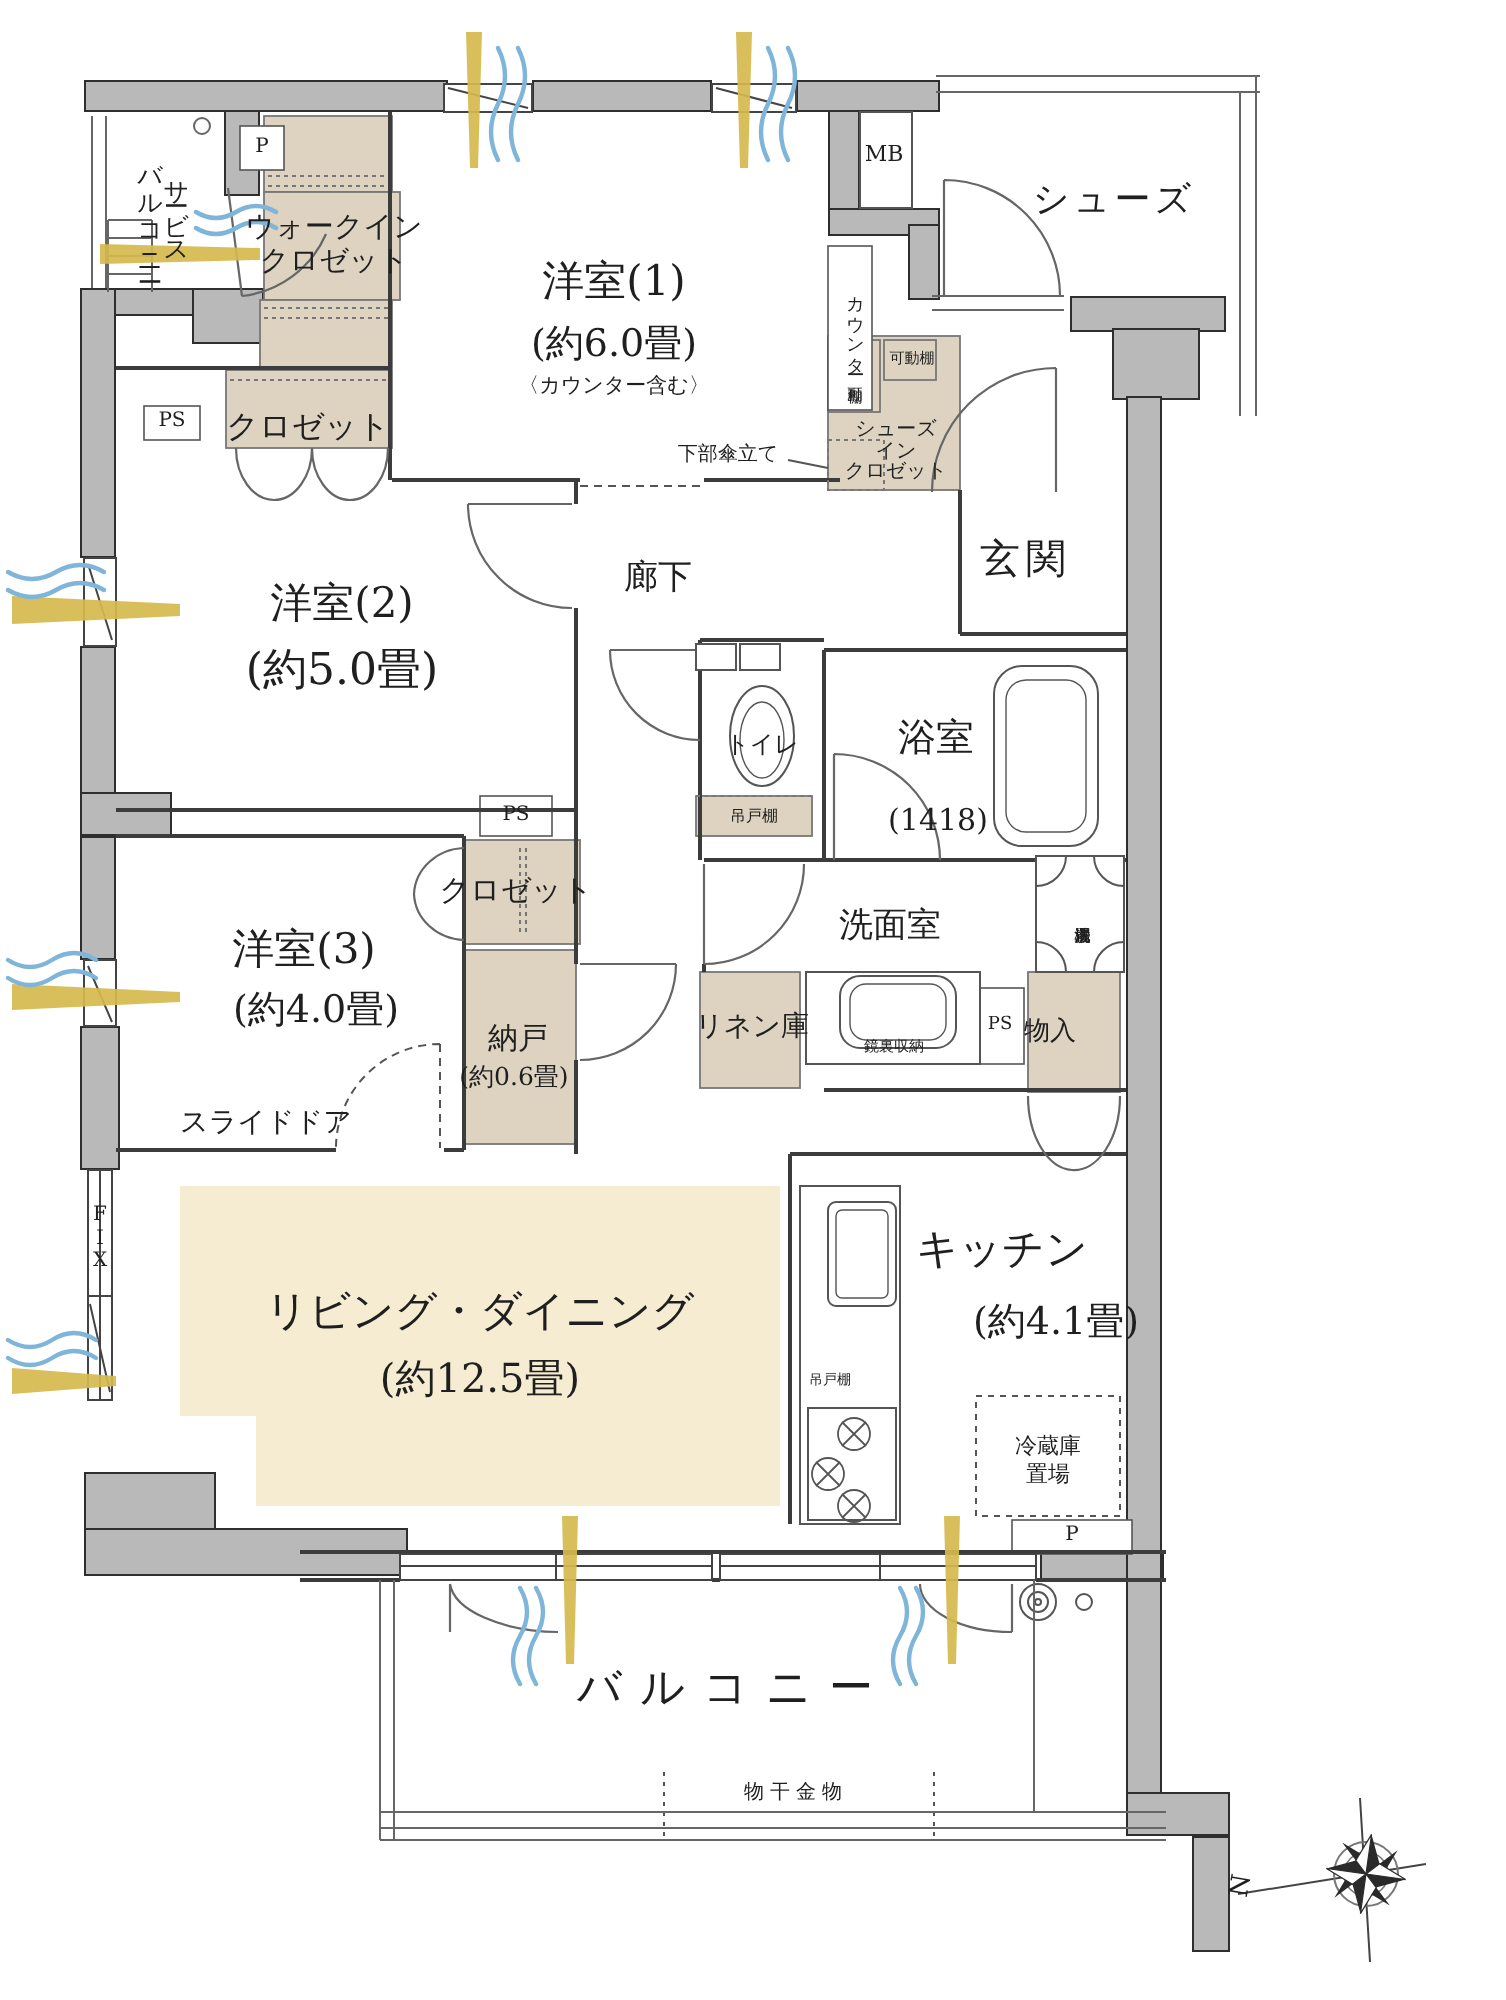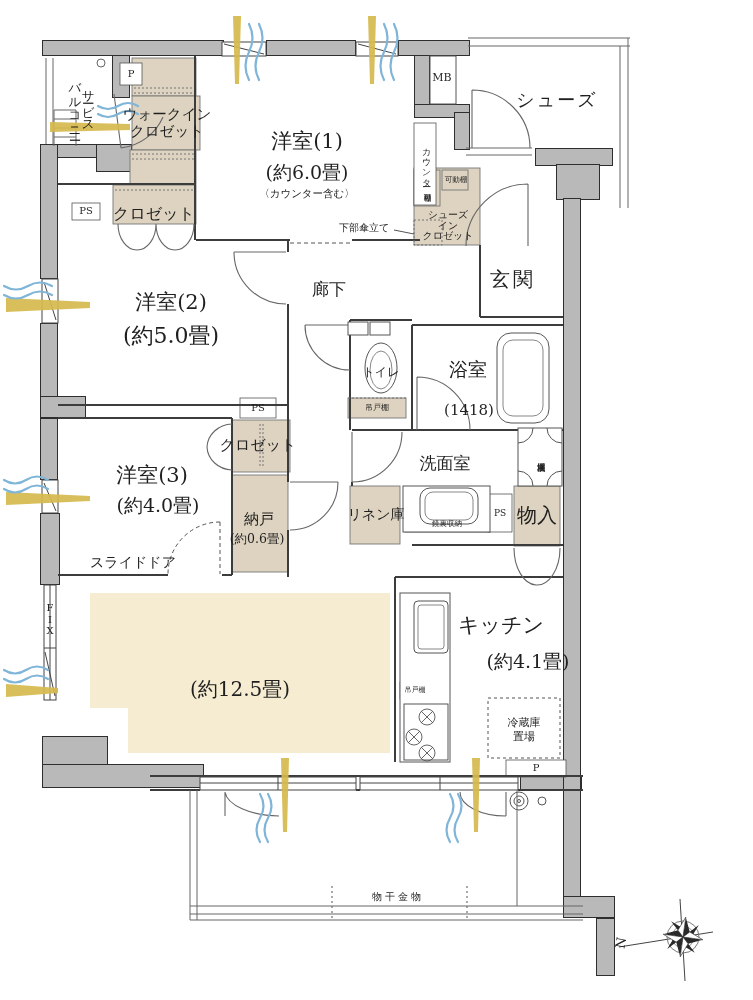--- a/index.html
+++ b/index.html
@@ -234,27 +234,29 @@
   <div class="lb" style="left:258px;top:408px;font-size:10px">PS</div>
   <div class="lb" style="left:258px;top:446px;font-size:15px">クロゼット</div>
   <div class="lb" style="left:152px;top:475px;font-size:21px">洋室(3)</div>
   <div class="lb" style="left:158px;top:505px;font-size:19px">(約4.0畳)</div>
   <div class="lb" style="left:259px;top:520px;font-size:15px">納戸</div>
   <div class="lb" style="left:257px;top:539px;font-size:12.5px">(約0.6畳)</div>
   <div class="lb" style="left:133px;top:562px;font-size:14px">スライドドア</div>
   <div class="lb" style="left:376px;top:514px;font-size:14px;white-space:nowrap">リネン庫</div>
   <div class="lb" style="left:447px;top:524px;font-size:7.5px">鏡裏収納</div>
   <div class="lb" style="left:500px;top:513px;font-size:9px">PS</div>
-  <div class="lb" style="left:537px;top:516px;font-size:20px">物入</div>
+  <div class="lb" style="left:525px;top:516px;font-size:13px">物入</div>
+  <div class="lb" style="left:240px;top:656px;font-size:21px">リビング・ダイニング</div>
   <div class="lb" style="left:240px;top:690px;font-size:20px">(約12.5畳)</div>
   <div class="lb" style="left:501px;top:625px;font-size:21px">キッチン</div>
   <div class="lb" style="left:528px;top:661px;font-size:19px">(約4.1畳)</div>
   <div class="lb" style="left:415px;top:690px;font-size:7px">吊戸棚</div>
   <div class="lb" style="left:524px;top:730px;font-size:11px;line-height:1.25">冷蔵庫
 置場</div>
   <div class="lb" style="left:536px;top:768px;font-size:10px">P</div>
+  <div class="lb" style="left:367px;top:845px;font-size:22px;letter-spacing:9px">バルコニー</div>
   <div class="lb" style="left:398px;top:897px;font-size:10px;letter-spacing:3px">物干金物</div>
   <div class="lb" style="left:50px;top:619px;font-size:10px;line-height:1.15">F
 I
 X</div>
   <div class="lb" style="left:621px;top:943px;font-size:13px;transform:translate(-50%,-50%) rotate(-80deg)">N</div>
 
 </div>
 
 </body></html>

